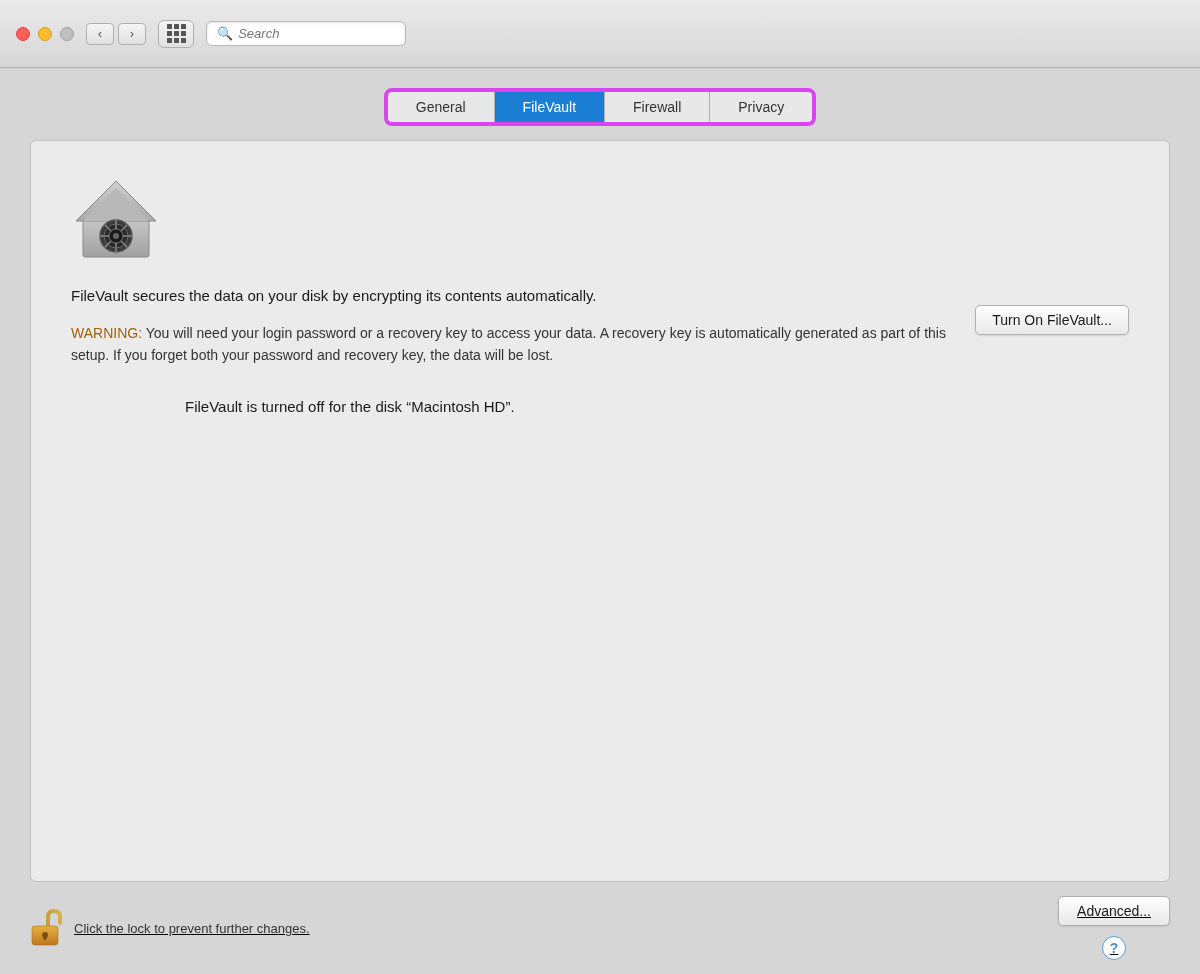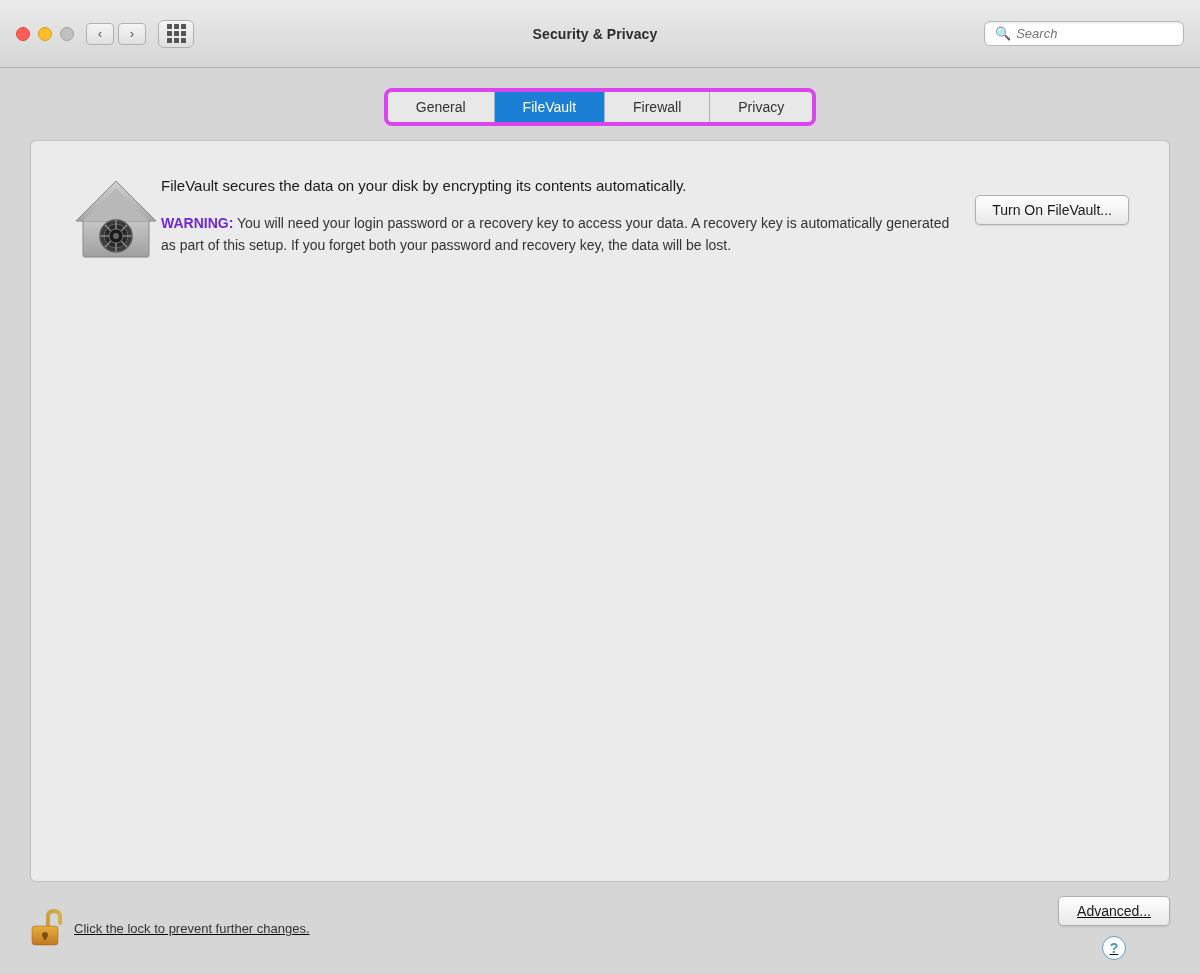--- a/index.html
+++ b/index.html
@@ -179,22 +179,24 @@
       border-radius: 6px;
       flex: 1;
       padding: 30px 40px;
       display: flex;
       flex-direction: column;
     }
 
     
     .filevault-header {
       display: flex;
-      align-items: center;
+      align-items: flex-start;
+      gap: 24px;
       margin-bottom: 24px;
+      flex-direction: column;
     }
 
     .filevault-icon {
       width: 90px;
       height: 90px;
       flex-shrink: 0;
     }
 
     .filevault-info {
       flex: 1;
@@ -208,22 +210,22 @@
       font-weight: 400;
     }
 
     .warning-text {
       font-size: 14px;
       color: #333;
       line-height: 1.6;
     }
 
     .warning-label {
-      color: #6d28d9;
-      font-weight: 700;
+      color: #a16207;
+      font-weight: 400;
     }
 
     .turn-on-btn {
       background: linear-gradient(to bottom, #ffffff, #e8e8e8);
       border: 1px solid #b0b0b0;
       border-radius: 5px;
       padding: 6px 16px;
       font-size: 14px;
       cursor: pointer;
       white-space: nowrap;
@@ -340,21 +342,20 @@
         <div class="grid-dot"></div>
       <div class="grid-dot"></div>
         <div class="grid-dot"></div>
         <div class="grid-dot"></div>
       <div class="grid-dot"></div>
         <div class="grid-dot"></div>
         <div class="grid-dot"></div>
     </div>
   </div>
 
-  <div class="titlebar-title">Security &amp; Privacy</div>
 
   <div class="search-bar">
     <span class="search-icon-wrap">🔍</span>
     <input class="search-input" type="text" placeholder="Search" style="">
   </div>
 </div>
 
 <div class="main-content">
 
   <div class="tabs-container">
@@ -416,20 +417,21 @@
               <p class="filevault-description">FileVault secures the data on your disk by encrypting its contents automatically.</p>
               <p class="warning-text">
                 <span class="warning-label">WARNING:</span><span> You will need your login password or a recovery key to access your data. A recovery key is automatically generated as part of this setup. If you forget both your password and recovery key, the data will be lost.</span>
               </p>
             </div>
             <button class="turn-on-btn">Turn On FileVault...</button>
           </div>
         </div>
       </div>
 
+      <p class="filevault-status" style="font-size:15px; color:#1a1a1a; margin-top:8px; padding-left:114px;">FileVault is turned off for the disk “Macintosh HD”.</p>
 
     </div>
   </div>
 </div>
 
 <div class="bottom-bar">
   <div class="lock-icon-wrap">
 
     <svg class="lock-svg" viewBox="0 0 32 38" xmlns="http://www.w3.org/2000/svg">
       <defs>

